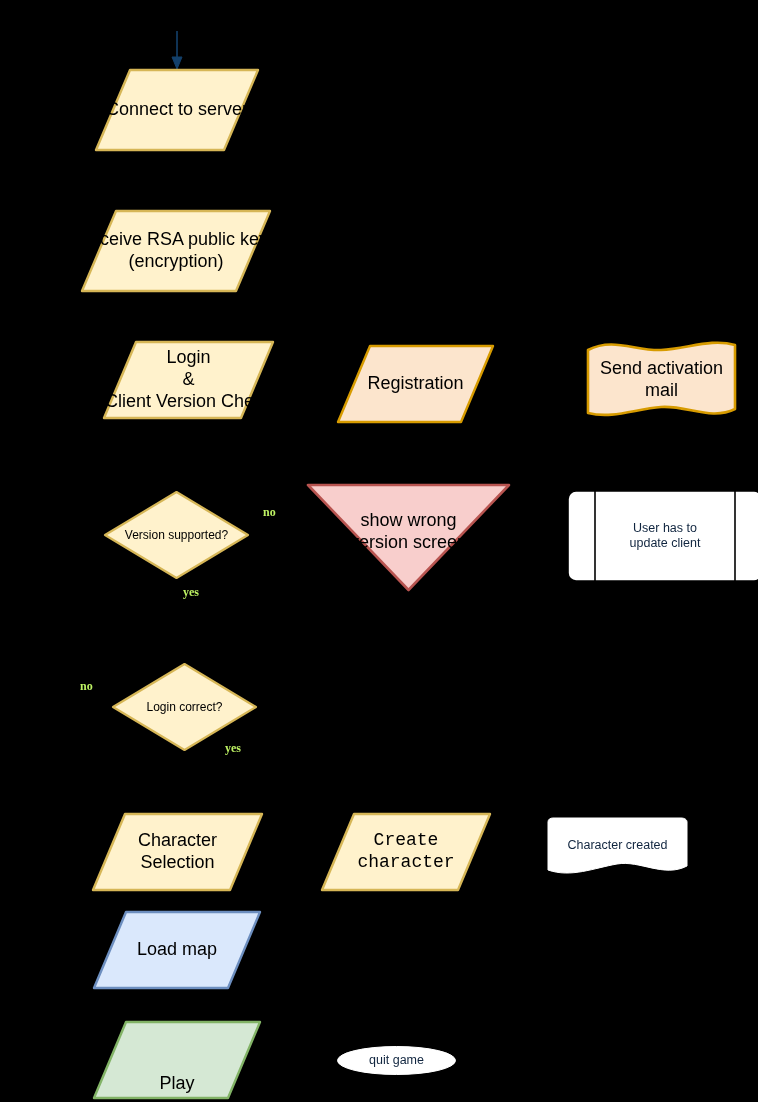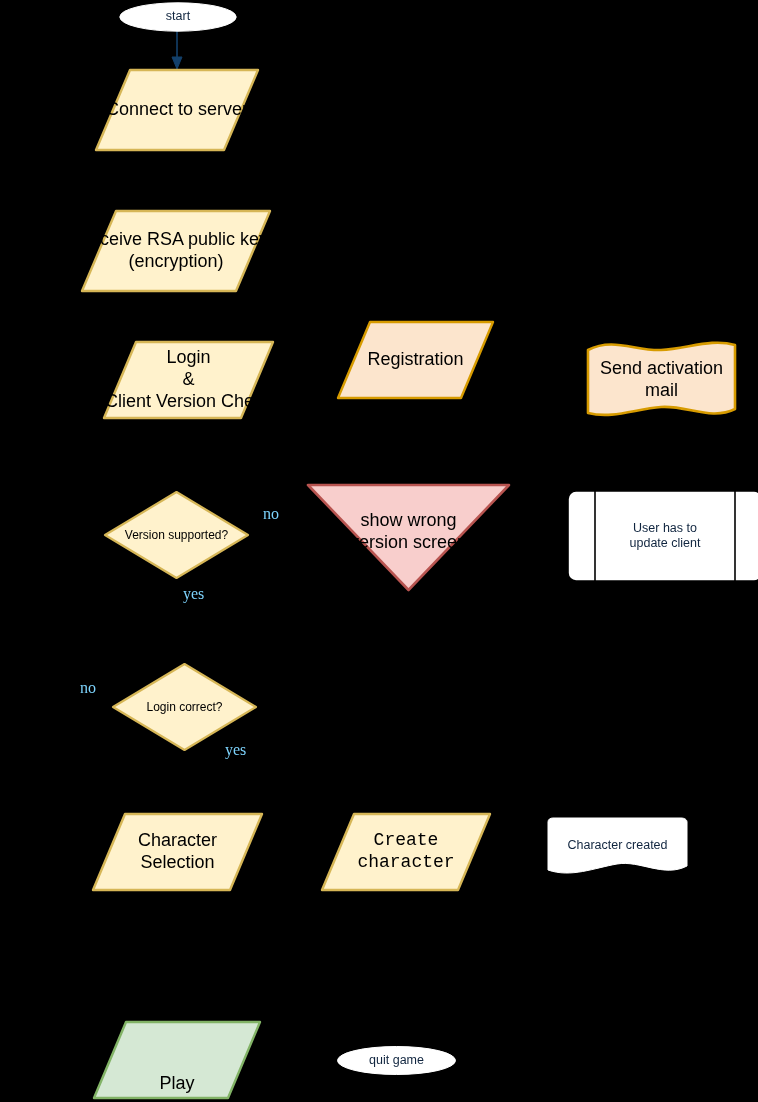--- a/index.html
+++ b/index.html
@@ -45,24 +45,24 @@
   .lbl-dark {
     color: #000000;
     font-size: 18px;
   }
   .lbl-navy {
     color: #10253f;
     font-size: 12.5px;
   }
   .edge-label {
     position: absolute;
-    color: #7dd3fc;
-    font-size: 16px;
+    color: #bef264;
+    font-size: 12px;
     font-family: "Liberation Serif", serif;
-    font-weight: normal;
+    font-weight: bold;
     white-space: nowrap;
   }
   .arrow-layer {
     position: absolute;
     left: 0;
     top: 0;
     width: 758px;
     height: 1102px;
     overflow: visible;
   }
@@ -72,26 +72,20 @@
 
 <div id="canvas">
 
   <svg class="arrow-layer" viewBox="0 0 758 1102" width="758" height="1102">
     <g>
       <line x1="177" y1="31" x2="177" y2="61" stroke="#13406b" stroke-width="1.6"></line>
       <polygon points="177,69 172,57 182,57" fill="#13406b" stroke="#13406b" stroke-width="1"></polygon>
     </g>
   </svg>
 
-  <div class="node" style="left:119px; top:2px; width:118px; height:30px;">
-    <svg class="node-svg" viewBox="0 0 118 30" width="118" height="30">
-      <ellipse cx="59" cy="15" rx="58.2" ry="14.2" fill="#ffffff" stroke="#ffffff" stroke-width="1"></ellipse>
-    </svg>
-    <div class="node-label lbl-navy">start</div>
-  </div>
 
   <div class="node" style="left:94px; top:68px; width:166px; height:84px;">
     <svg class="node-svg" viewBox="0 0 166 84" width="166" height="84">
       <path d="M 36 2 L 164 2 L 130 82 L 2 82 Z" fill="#fff2cc" stroke="#d6b656" stroke-width="2.4" stroke-linejoin="round"></path>
     </svg>
     <div class="node-label lbl-dark">Connect to server</div>
   </div>
 
   <div class="node" style="left:80px; top:189px; width:192px; height:84px;margin-top:20px;">
     <svg class="node-svg" viewBox="0 0 192 84" width="192" height="84">
@@ -103,21 +97,21 @@
 
   <div class="node" style="left:102px; top:340px; width:173px; height:80px;">
     <svg class="node-svg" viewBox="0 0 173 80" width="173" height="80">
       <path d="M 34 2 L 171 2 L 139 78 L 2 78 Z" fill="#fff2cc" stroke="#d6b656" stroke-width="2.4" stroke-linejoin="round"></path>
     </svg>
     <div class="node-label lbl-dark">Login
 &amp;
 Client Version Check</div>
   </div>
 
-  <div class="node" style="left:336px; top:320px; width:159px; height:80px;">
+  <div class="node" style="left:336px; top:344px; width:159px; height:80px;">
     <svg class="node-svg" viewBox="0 0 159 80" width="159" height="80">
       <path d="M 34 2 L 157 2 L 125 78 L 2 78 Z" fill="#fce5cd" stroke="#d79b00" stroke-width="2.4" stroke-linejoin="round"></path>
     </svg>
     <div class="node-label lbl-dark">Registration</div>
   </div>
 
   <div class="node" style="left:585px; top:341px; width:153px; height:78px;">
     <svg class="node-svg" viewBox="0 0 153 78" width="153" height="78">
       <path d="M 3 9
                C 28 -4 50 10 76 9
@@ -184,20 +178,26 @@
                L 133 0
                C 136.5 0 139 1.5 139 4
                L 139 48
                C 116 60 92 42 69 46
                C 46 50 23 60 0 52
                Z" fill="#ffffff" stroke="#ffffff" stroke-width="1"></path>
     </svg>
     <div class="node-label lbl-navy" style="align-items:flex-start; padding-top:20px; height:auto;">Character created</div>
   </div>
 
+  <div class="node" style="left:92px; top:910px; width:170px; height:80px;">
+    <svg class="node-svg" viewBox="0 0 170 80" width="170" height="80">
+      <path d="M 34 2 L 168 2 L 136 78 L 2 78 Z" fill="#dae8fc" stroke="#6c8ebf" stroke-width="2.4" stroke-linejoin="round"></path>
+    </svg>
+    <div class="node-label lbl-dark">Load map</div>
+  </div>
 
   <div class="node" style="left:92px; top:1020px; width:170px; height:80px;">
     <svg class="node-svg" viewBox="0 0 170 80" width="170" height="80">
       <path d="M 34 2 L 168 2 L 136 78 L 2 78 Z" fill="#d5e8d4" stroke="#82b366" stroke-width="2.4" stroke-linejoin="round"></path>
     </svg>
     <div class="node-label lbl-dark" style="height:64px;margin-top:32px;">Play</div>
   </div>
 
   <div class="node" style="left:337px; top:1046px; width:119px; height:29px;">
     <svg class="node-svg" viewBox="0 0 119 29" width="119" height="29">

